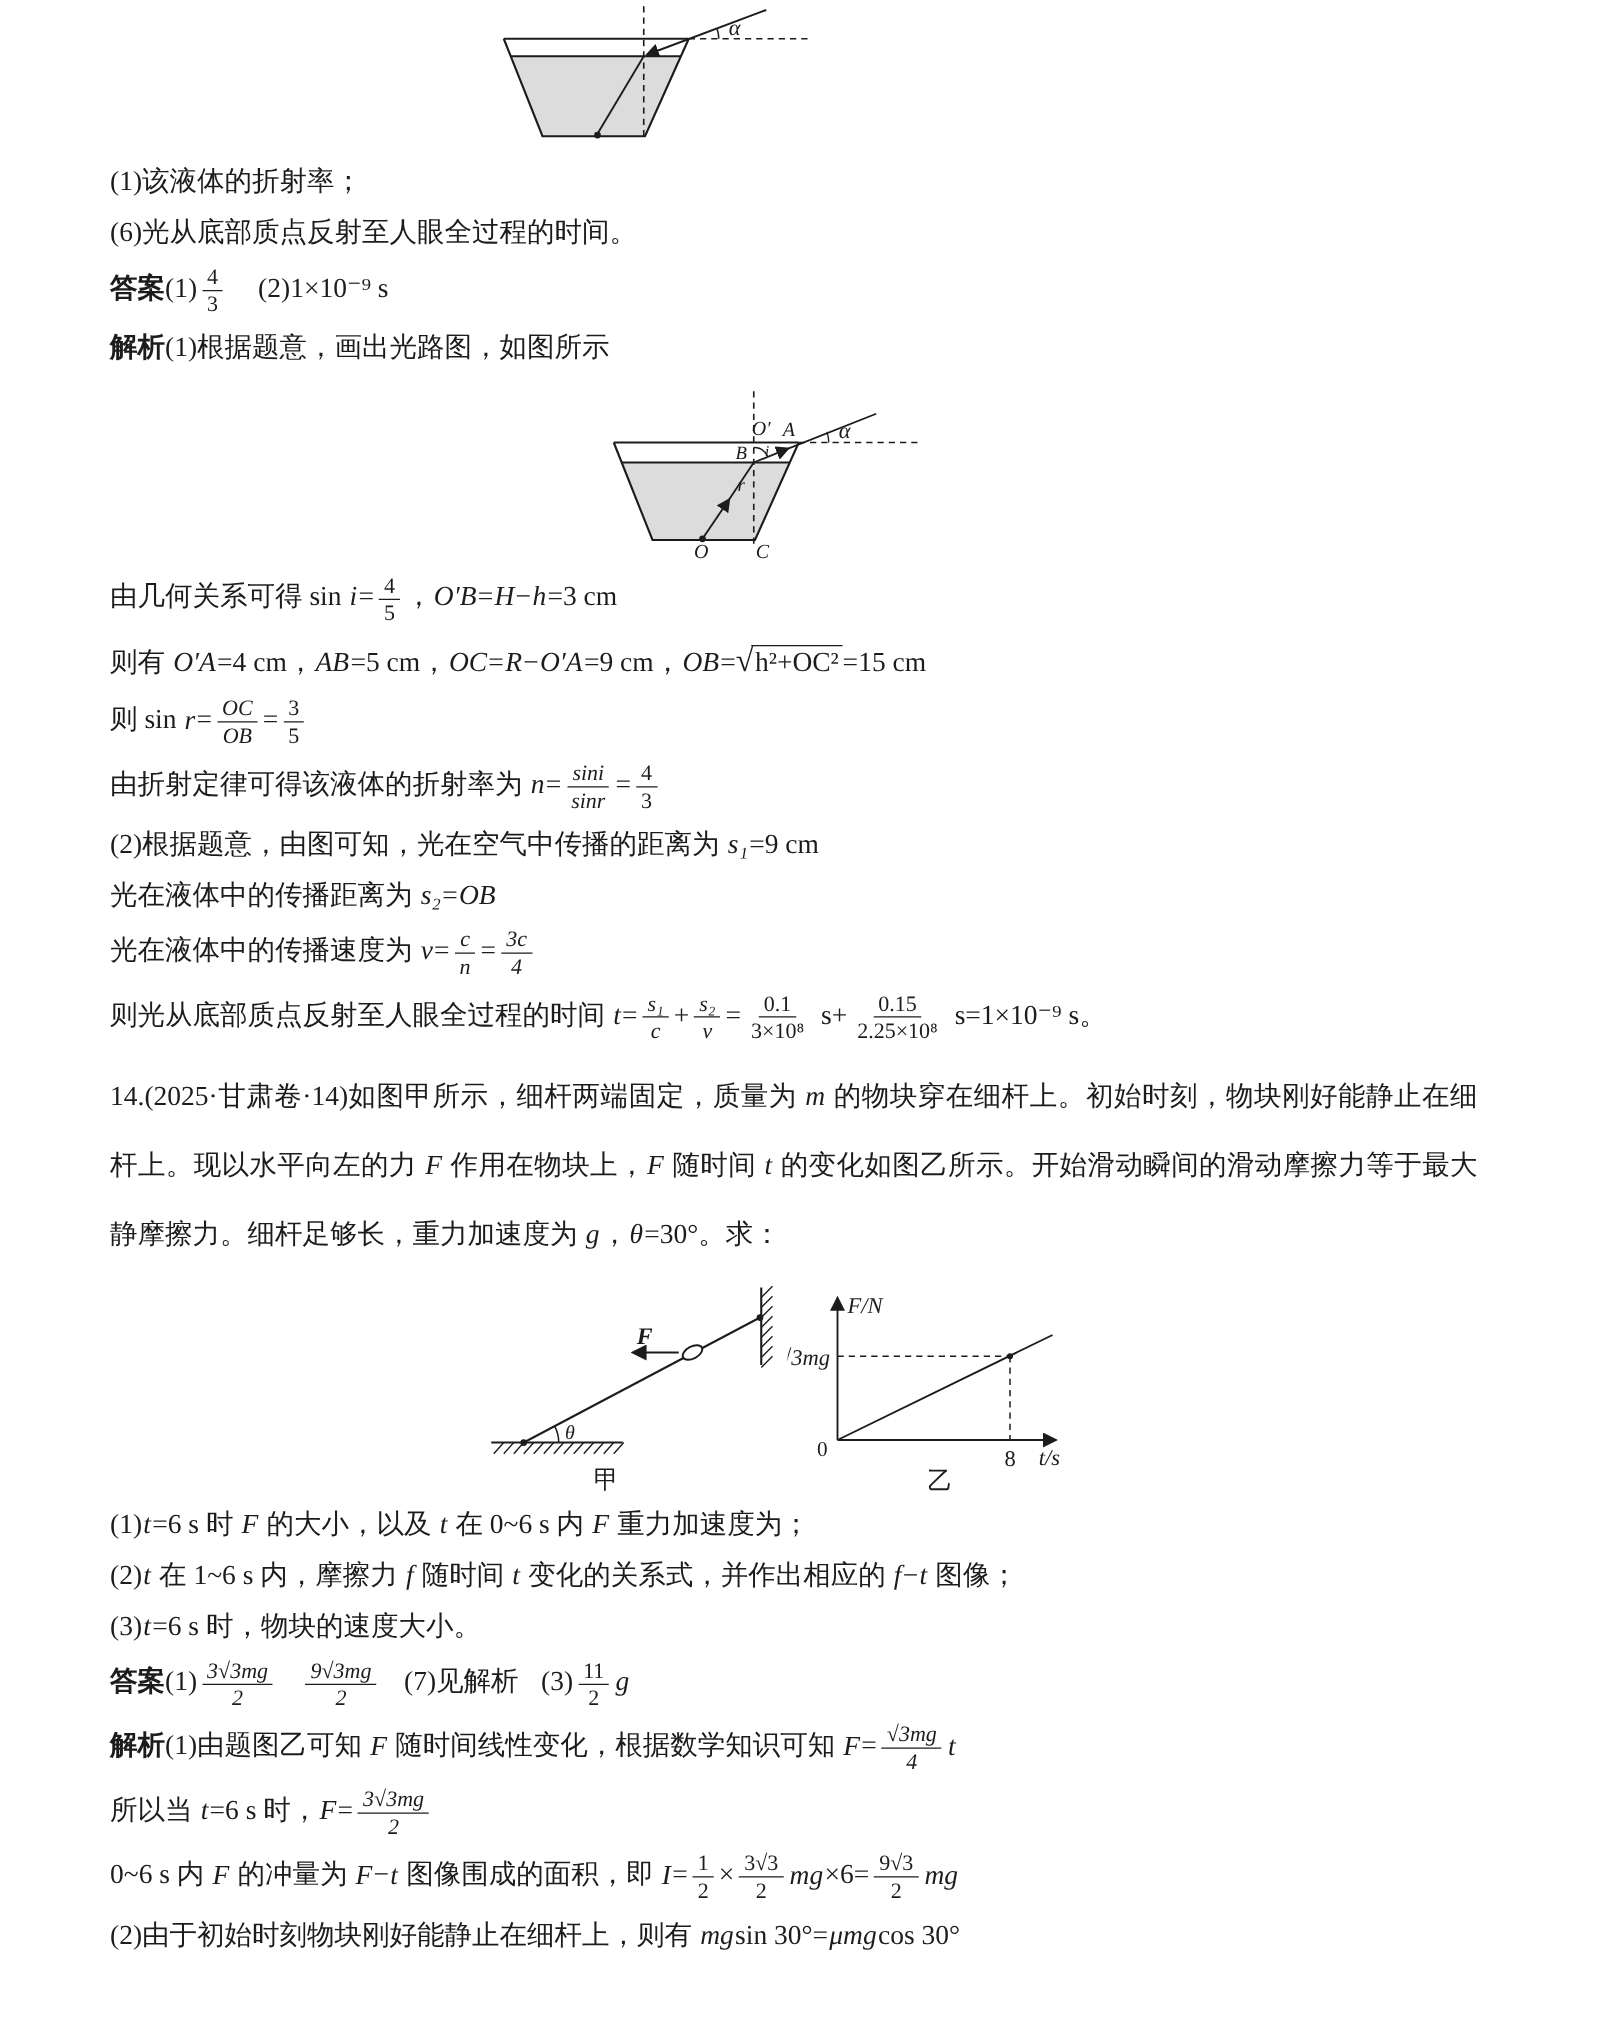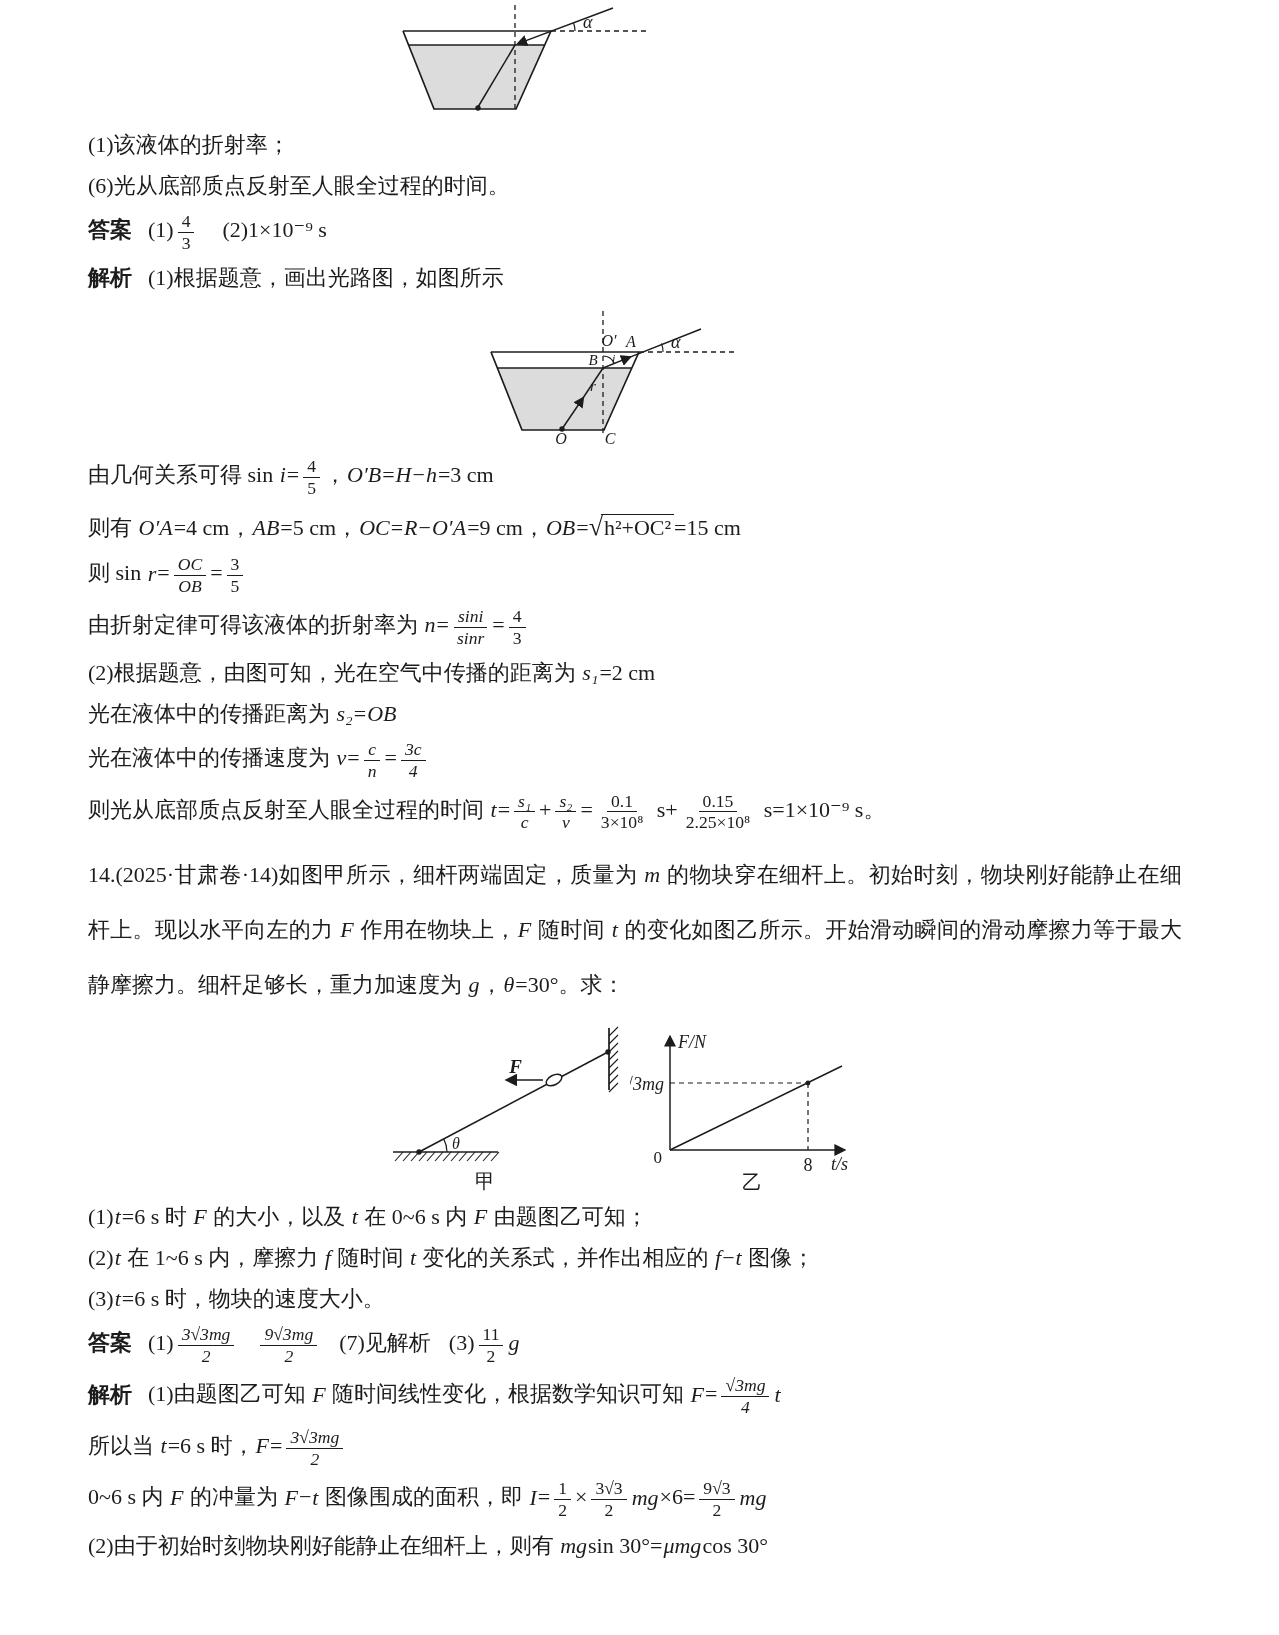--- a/index.html
+++ b/index.html
@@ -2,21 +2,21 @@
 <html><head>
 <meta charset="utf-8">
 <style>
   *{margin:0;padding:0;box-sizing:border-box}
   html,body{background:#ffffff}
   body{width:1279px;height:1635px;overflow:hidden;position:relative;
        font-family:"Liberation Serif","DejaVu Serif",serif;color:#1c1c1c;font-size:22px}
   .content{width:1108px;margin-left:88px}
   .line{margin:9px 0;line-height:1.45}
   .para{margin:14px 14px 10px 0;line-height:2.5;text-align:justify}
-  .lab{font-family:Liberation Serif, serif;font-weight:bold;margin-right:16px}
+  .lab{font-family:Liberation Mono, monospace;font-weight:bold;}
   .var{font-style:italic;padding:0 1px}
   .txt{font-style:normal}
   .gap{display:inline-block}
   .frac{display:inline-flex;flex-direction:column;align-items:center;vertical-align:middle;
         margin:0 4px;font-size:0.8em;line-height:1.18;font-style:italic;text-align:center}
   .frac.up{font-style:normal}
   .frac .fn{display:block;padding:0 4px;border-bottom:1.4px solid #1c1c1c;white-space:nowrap}
   .frac .fd{display:block;padding:0 4px;white-space:nowrap}
   .sqrt{white-space:nowrap}
   .sqrt .rs{font-style:normal;font-size:1.18em}
@@ -117,21 +117,21 @@
           <span class="fn">3</span>
           <span class="fd">5</span>
         </span></div>
       <div class="line"><span class="txt">由折射定律可得该液体的折射率为 </span><span class="var">n</span><span class="txt">=</span><span class="frac">
           <span class="fn">sini</span>
           <span class="fd">sinr</span>
         </span><span class="txt">=</span><span class="frac up">
           <span class="fn">4</span>
           <span class="fd">3</span>
         </span></div>
-      <div class="line"><span class="txt">(2)根据题意，由图可知，光在空气中传播的距离为 </span><span class="var">s₁</span><span class="txt">=2 cm</span></div>
+      <div class="line"><span class="txt">(2)根据题意，由图可知，光在空气中传播的距离为 </span><span class="var">s₁</span><span class="txt">=9 cm</span></div>
       <div class="line"><span class="txt">光在液体中的传播距离为 </span><span class="var">s₂</span><span class="txt">=</span><span class="var">OB</span></div>
       <div class="line"><span class="txt">光在液体中的传播速度为 </span><span class="var">v</span><span class="txt">=</span><span class="frac">
           <span class="fn">c</span>
           <span class="fd">n</span>
         </span><span class="txt">=</span><span class="frac">
           <span class="fn">3c</span>
           <span class="fd">4</span>
         </span></div>
       <div class="line"><span class="txt">则光从底部质点反射至人眼全过程的时间 </span><span class="var">t</span><span class="txt">=</span><span class="frac">
           <span class="fn">s₁</span>
@@ -188,21 +188,21 @@
       <text x="78" y="61" font-size="18" class="it">F/N</text>
       <text x="64" y="103" font-size="18" text-anchor="end" class="it">2√3mg</text>
       <text x="62" y="176" font-size="17" text-anchor="end">0</text>
       <text x="208" y="184" font-size="18" text-anchor="middle">8</text>
       <text x="231" y="183" font-size="18" class="it">t/s</text>
       <text x="152" y="202" font-size="20" text-anchor="middle">乙</text>
     </svg>
   </div>
 
   <div>
-      <div class="line"><span class="txt">(1)</span><span class="var">t</span><span class="txt">=6 s 时 </span><span class="var">F</span><span class="txt"> 的大小，以及 </span><span class="var">t</span><span class="txt"> 在 0~6 s 内 </span><span class="var">F</span><span class="txt"> 由题图乙可知；</span></div>
+      <div class="line"><span class="txt">(1)</span><span class="var">t</span><span class="txt">=6 s 时 </span><span class="var">F</span><span class="txt"> 的大小，以及 </span><span class="var">t</span><span class="txt"> 在 0~6 s 内 </span><span class="var">F</span><span class="txt"> 重力加速度为；</span></div>
       <div class="line"><span class="txt">(2)</span><span class="var">t</span><span class="txt"> 在 1~6 s 内，摩擦力 </span><span class="var">f</span><span class="txt"> 随时间 </span><span class="var">t</span><span class="txt"> 变化的关系式，并作出相应的 </span><span class="var">f</span><span class="txt">−</span><span class="var">t</span><span class="txt"> 图像；</span></div>
       <div class="line"><span class="txt">(3)</span><span class="var">t</span><span class="txt">=6 s 时，物块的速度大小。</span></div>
       <div class="line"><span class="lab">答案</span><span class="txt">(1)</span><span class="frac">
           <span class="fn">3√3mg</span>
           <span class="fd">2</span>
         </span><span class="gap" style="width: 18px;"></span><span class="frac">
           <span class="fn">9√3mg</span>
           <span class="fd">2</span>
         </span><span class="gap" style="width: 18px;"></span><span class="txt">(7)见解析</span><span class="gap" style="width: 18px;"></span><span class="txt">(3)</span><span class="frac up">
           <span class="fn">11</span>

